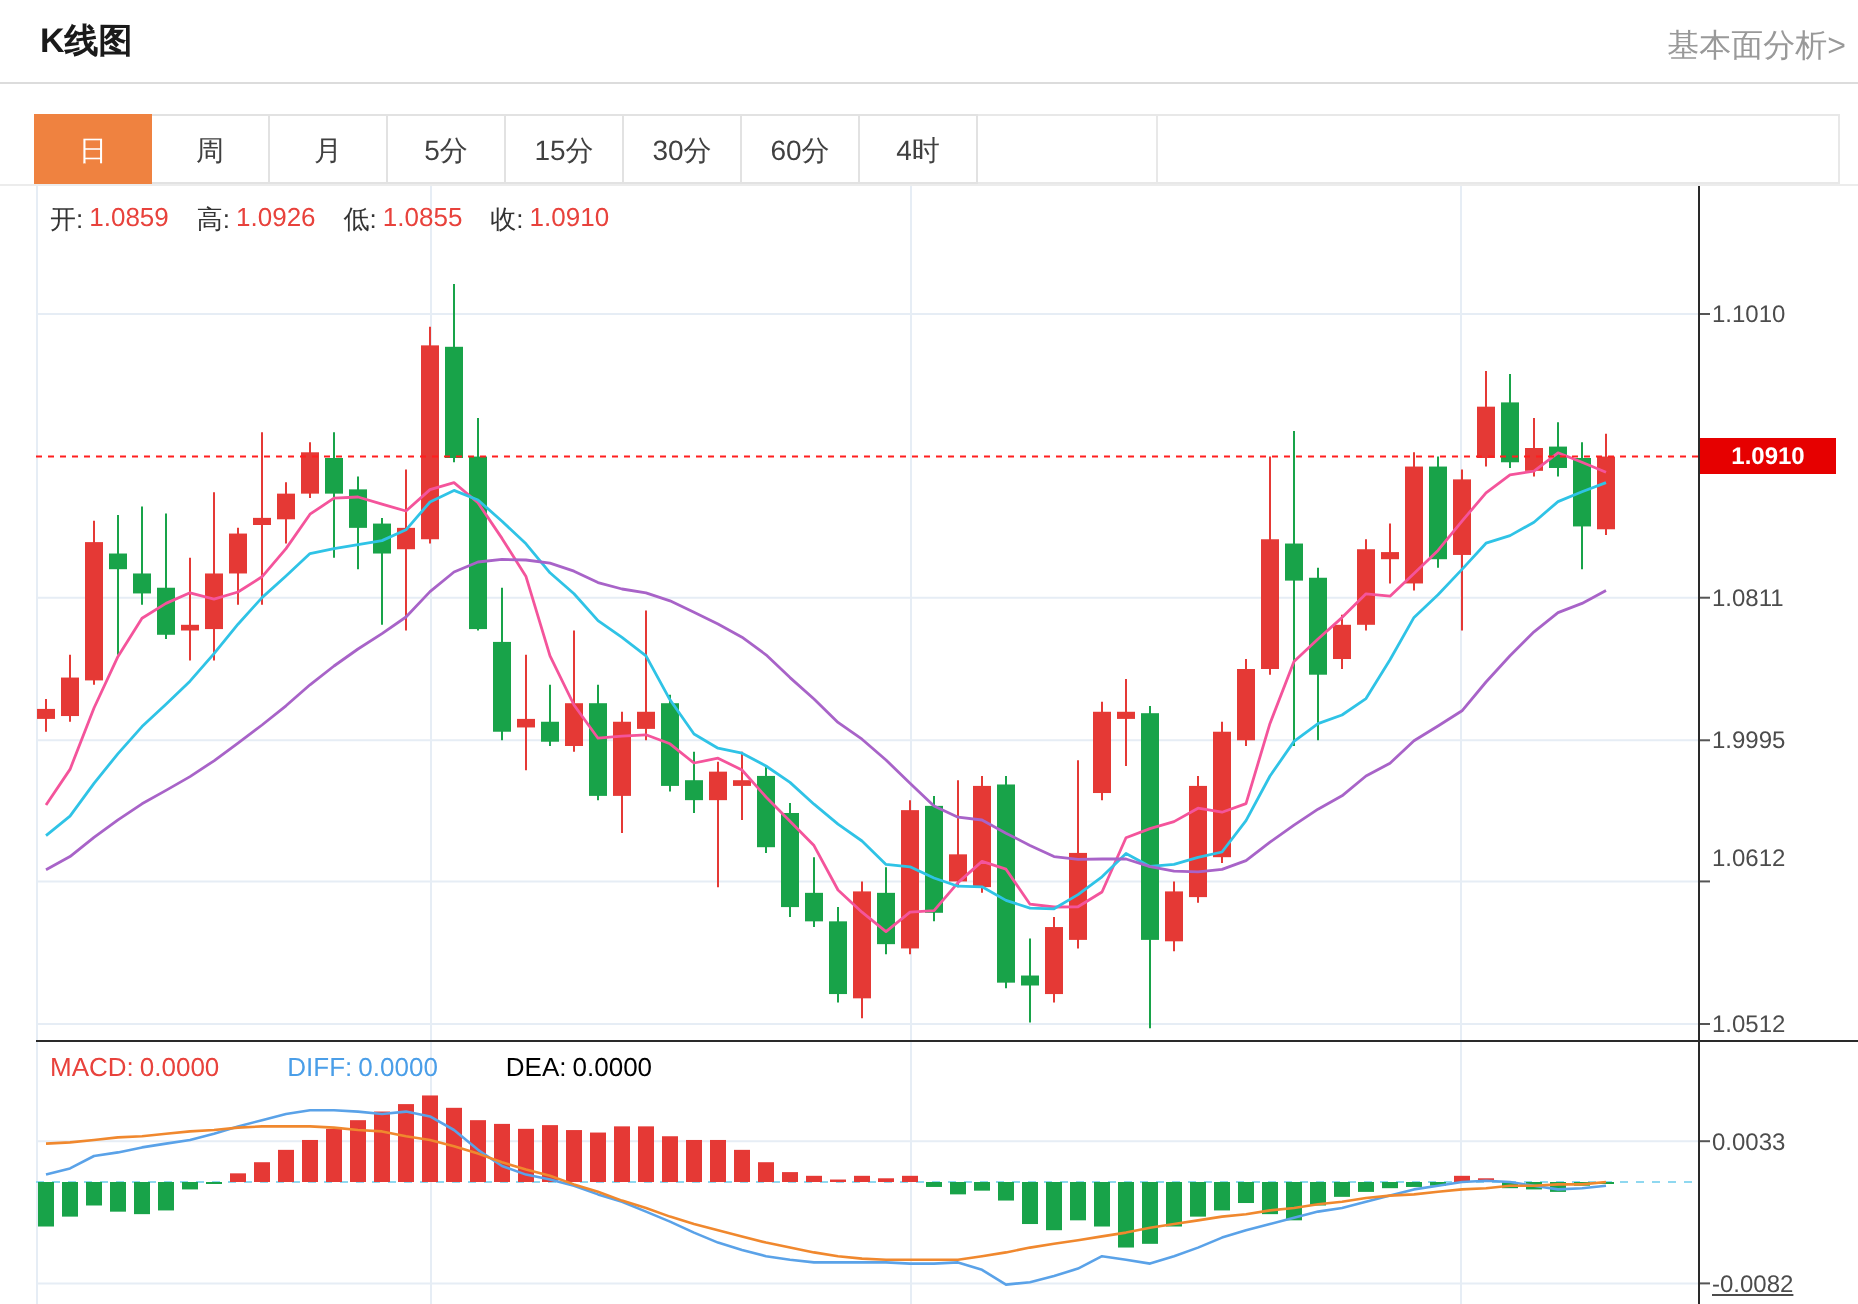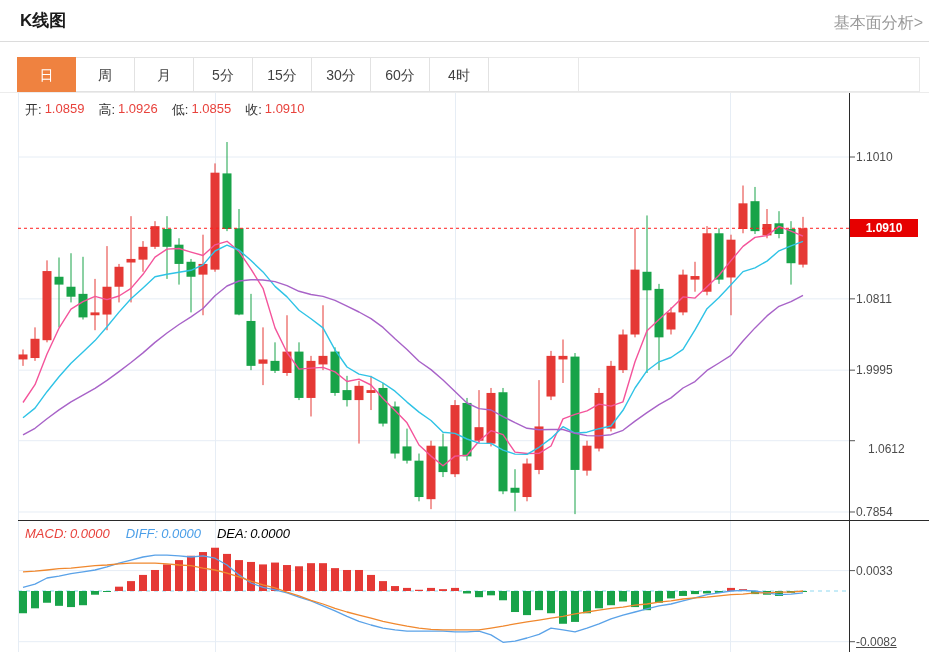--- a/index.html
+++ b/index.html
@@ -295,38 +295,38 @@
         <span class="l-dark">低:</span>
         <span class="v-red">1.0855</span>
       </span>
     <span class="pair">
         <span class="l-dark">收:</span>
         <span class="v-red">1.0910</span>
       </span>
   </div>
 
 
-  <div class="legend" style="top:526px;gap:16px;font-style:italic;">
+  <div class="legend" style="top:526px;gap:34px;">
     <span class="pair m-red">
         <span>MACD:</span>
         <span>0.0000</span>
       </span>
     <span class="pair m-diff">
         <span>DIFF:</span>
         <span>0.0000</span>
       </span>
     <span class="pair m-dea">
         <span>DEA:</span>
         <span>0.0000</span>
       </span>
   </div>
 
   <div class="ylab" style="top:150px;">1.1010</div>
   <div class="ylab" style="top:292px;">1.0811</div>
   <div class="ylab" style="top:363px;">1.9995</div>
-  <div class="ylab" style="top:442px;margin-left:12px;">1.0612</div>
-  <div class="ylab" style="top:505px;">0.7854</div>
+  <div class="ylab" style="top:422px;">1.0612</div>
+  <div class="ylab" style="top:505px;">1.0512</div>
   <div class="ylab" style="top:564px;">0.0033</div>
   <div class="ylab" style="top:635px;text-decoration:underline;">-0.0082</div>
 
   <div class="price-tag">1.0910</div>
 
 </div>
 
 </body></html>

